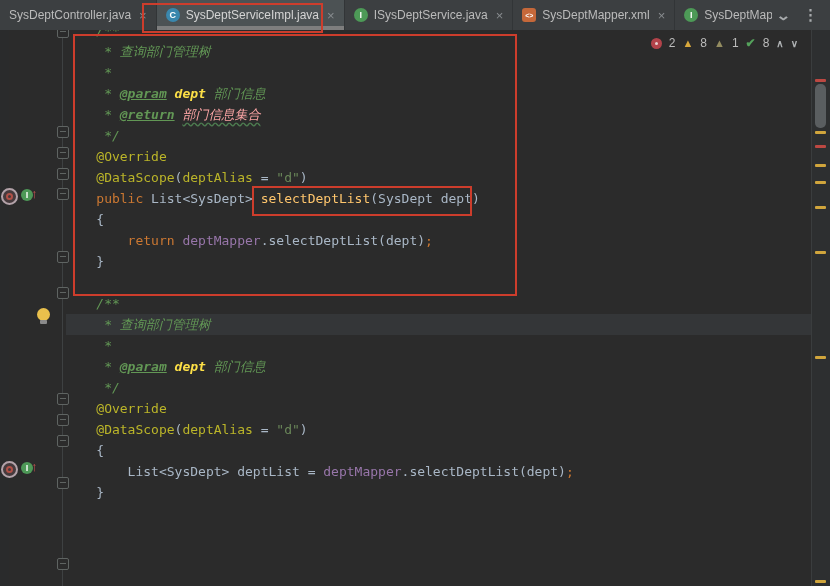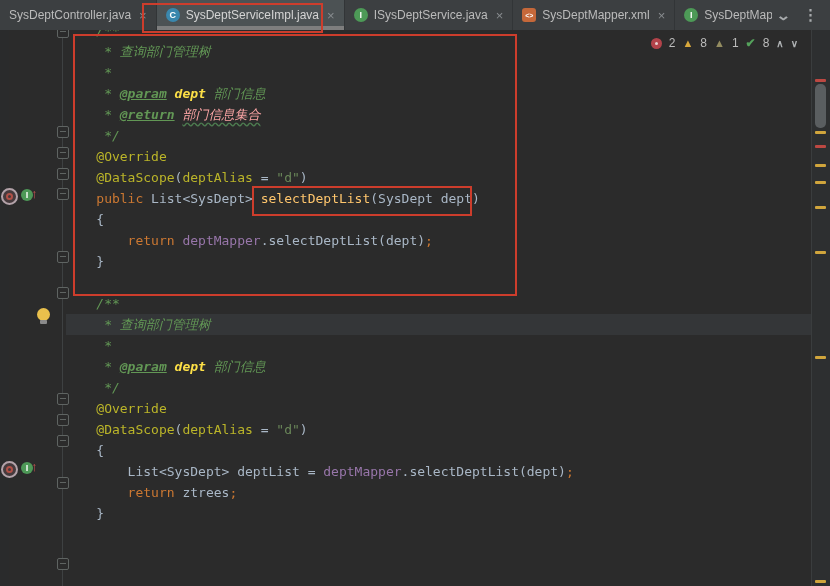--- a/index.html
+++ b/index.html
@@ -142,21 +142,20 @@
         <div class="line"></div>
         <div class="line"><span class="cmt">    /**</span></div>
         <div class="line hl"><span class="cmt">     * 查询部门管理树</span></div>
         <div class="line"><span class="cmt">     *</span></div>
         <div class="line"><span class="cmt">     * </span><span class="tag">@param</span><span class="cmt"> </span><span class="docval">dept</span><span class="cmt"> 部门信息</span></div>
         <div class="line"><span class="cmt">     */</span></div>
         <div class="line"><span class="ann">    @Override</span></div>
         <div class="line"><span class="ann">    @DataScope</span><span class="txt">(</span><span class="ann">deptAlias</span><span class="txt"> = </span><span class="str">"d"</span><span class="txt">)</span></div>
         <div class="line"><span class="txt">    {</span></div>
         <div class="line"><span class="txt">        List&lt;SysDept&gt; deptList = </span><span class="field">deptMapper</span><span class="txt">.selectDeptList(dept)</span><span class="semi">;</span></div>
-        <div class="line"><span class="kw">        return</span><span class="txt"> ztrees</span><span class="semi">;</span></div>
         <div class="line"><span class="txt">    }</span></div>
       </div>
     <div class="gicons">
         <span class="fold" style="top: -4px;"></span>
         <span class="fold" style="top: 96px;"></span>
         <span class="fold" style="top: 117px;"></span>
         <span class="fold" style="top: 138px;"></span>
         <span class="fold" style="top: 158px;"></span>
         <span class="fold" style="top: 221px;"></span>
         <span class="fold" style="top: 257px;"></span>

